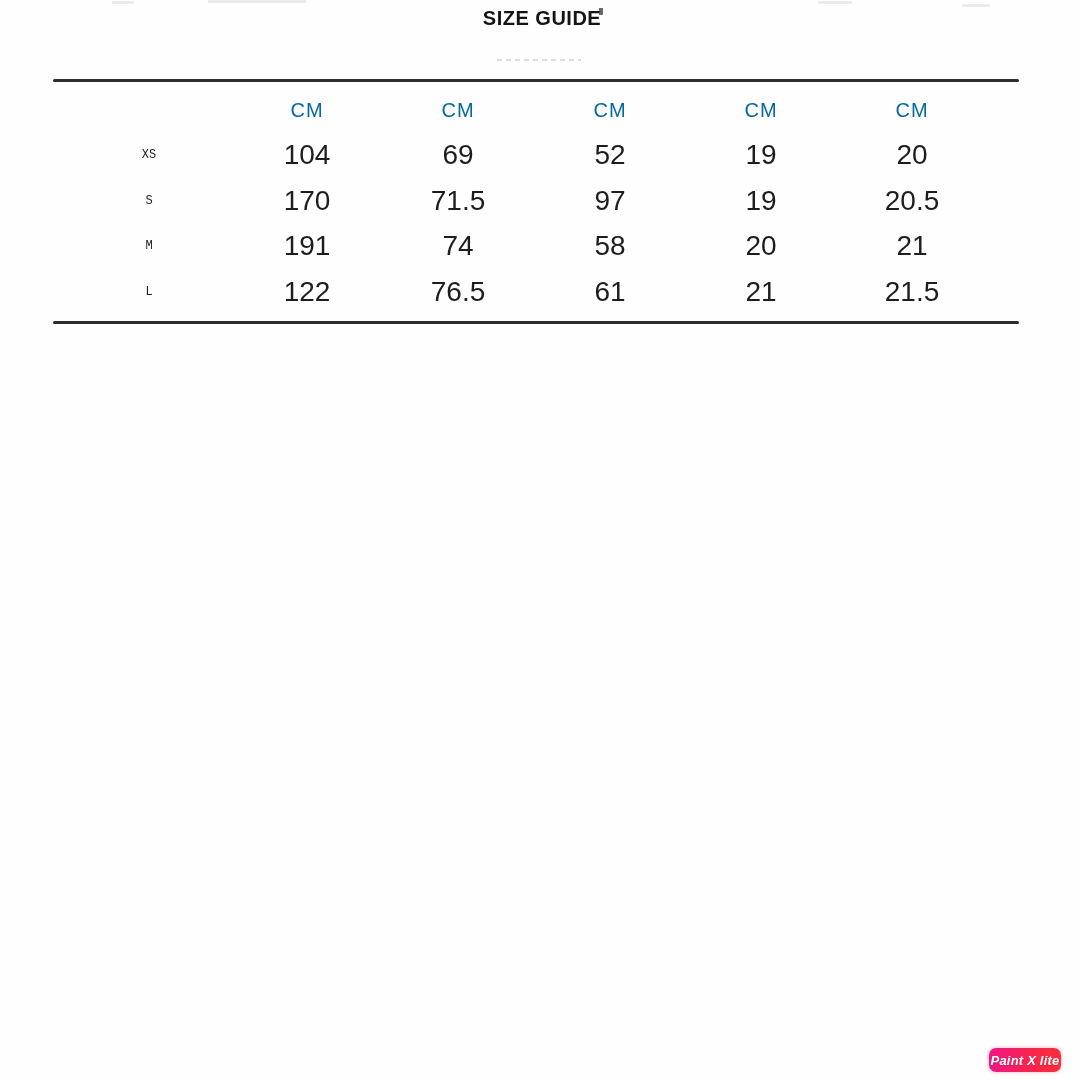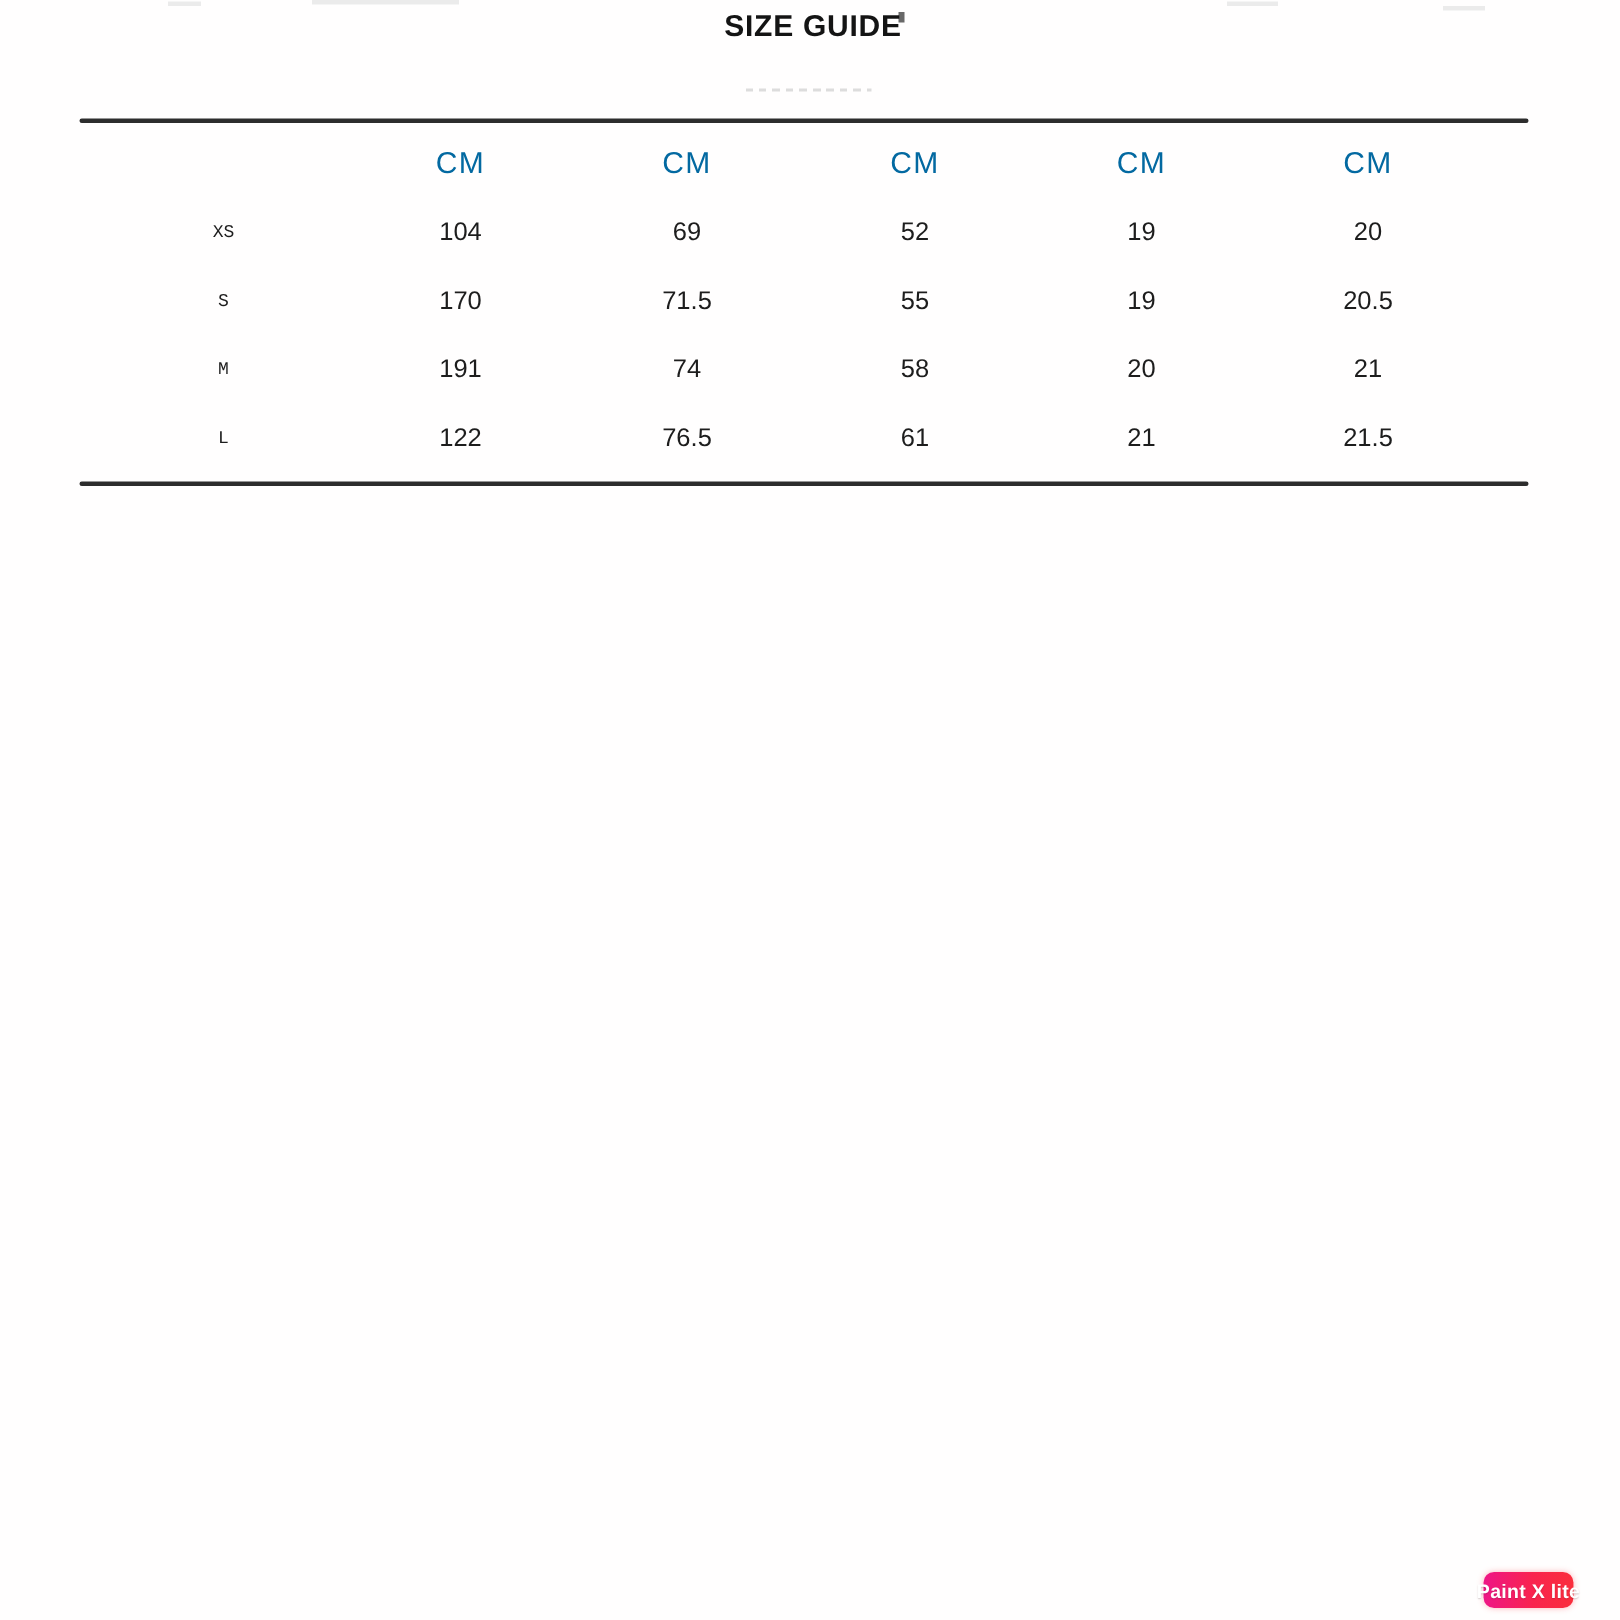--- a/index.html
+++ b/index.html
@@ -48,21 +48,21 @@
   }
   .r-header { top: 110px; }
   .r-0 { top: 155px; }
   .r-1 { top: 201px; }
   .r-2 { top: 246px; }
   .r-3 { top: 292px; }
   .cell {
     position: absolute;
     top: 0;
     transform: translate(-50%, -50%);
-    font-size: 17px;
+    font-size: 28px;
     color: #1d1d1d;
     white-space: nowrap;
   }
   .c-size { left: 149px; font-size: 12px; font-family: Liberation Mono, monospace; }
   .c-0 { left: 307px; }
   .c-1 { left: 458px; }
   .c-2 { left: 610px; }
   .c-3 { left: 761px; }
   .c-4 { left: 912px; }
   .r-header .cell {
@@ -92,28 +92,29 @@
   .edge-streak { position: absolute; background: #ebebeb; }
   .es-1 { left: 112px; top: 1px; width: 22px; height: 3px; }
   .es-2 { left: 208px; top: 0;   width: 98px; height: 3px; }
   .es-3 { left: 818px; top: 1px; width: 34px; height: 3px; }
   .es-4 { left: 962px; top: 4px; width: 28px; height: 3px; }
   
   .watermark {
     position: absolute;
     left: 989px;
     top: 1048px;
-    width: 60px;
+    width: 72px;
     height: 24px;
     border-radius: 7px;
     background: linear-gradient(90deg, #ee1687 0%, #f9244e 55%, #fa2e3c 100%);
     display: flex;
     align-items: center;
     justify-content: center;
     box-shadow: 0 0 4px rgba(250, 46, 60, 0.35);
+    font-style: italic;
   }
   .watermark span {
     color: #ffffff;
     font-size: 13px;
     font-weight: 700;
     letter-spacing: 0.2px;
     text-shadow: 0 1px 1px rgba(0,0,0,0.18);
     white-space: nowrap;
   }
 </style>
@@ -148,21 +149,21 @@
     <span class="cell c-1">69</span>
     <span class="cell c-2">52</span>
     <span class="cell c-3">19</span>
     <span class="cell c-4">20</span>
   </div>
 
   <div class="row r-1">
     <span class="cell c-size">S</span>
     <span class="cell c-0">170</span>
     <span class="cell c-1">71.5</span>
-    <span class="cell c-2">55</span>
+    <span class="cell c-2">97</span>
     <span class="cell c-3">19</span>
     <span class="cell c-4">20.5</span>
   </div>
 
   <div class="row r-2">
     <span class="cell c-size">M</span>
     <span class="cell c-0">191</span>
     <span class="cell c-1">74</span>
     <span class="cell c-2">58</span>
     <span class="cell c-3">20</span>

